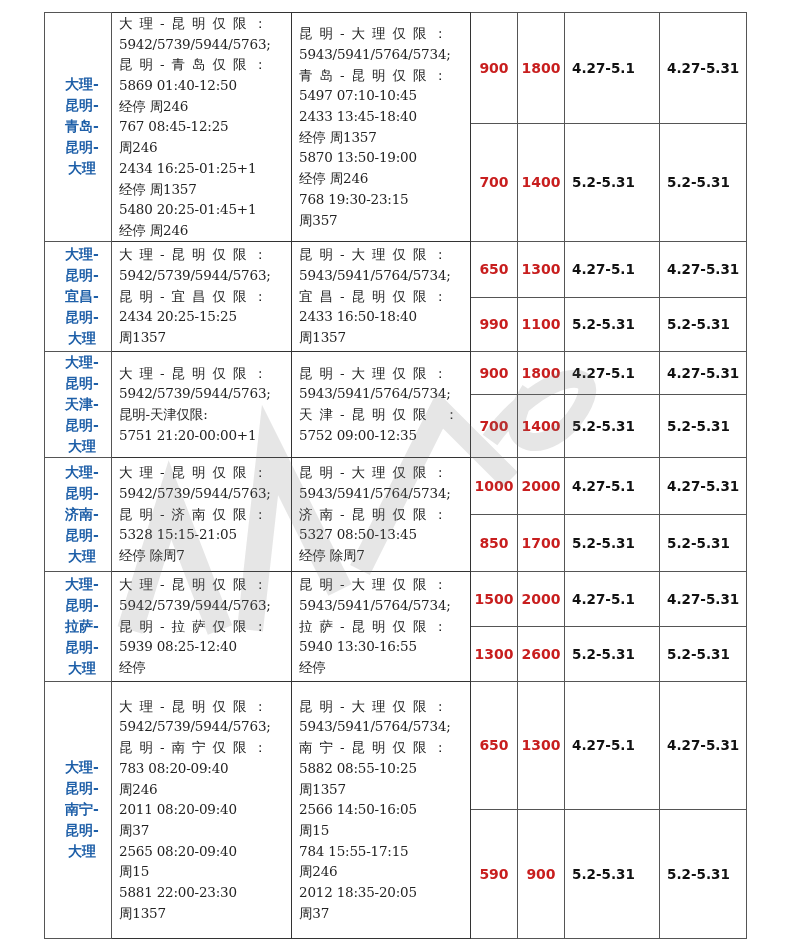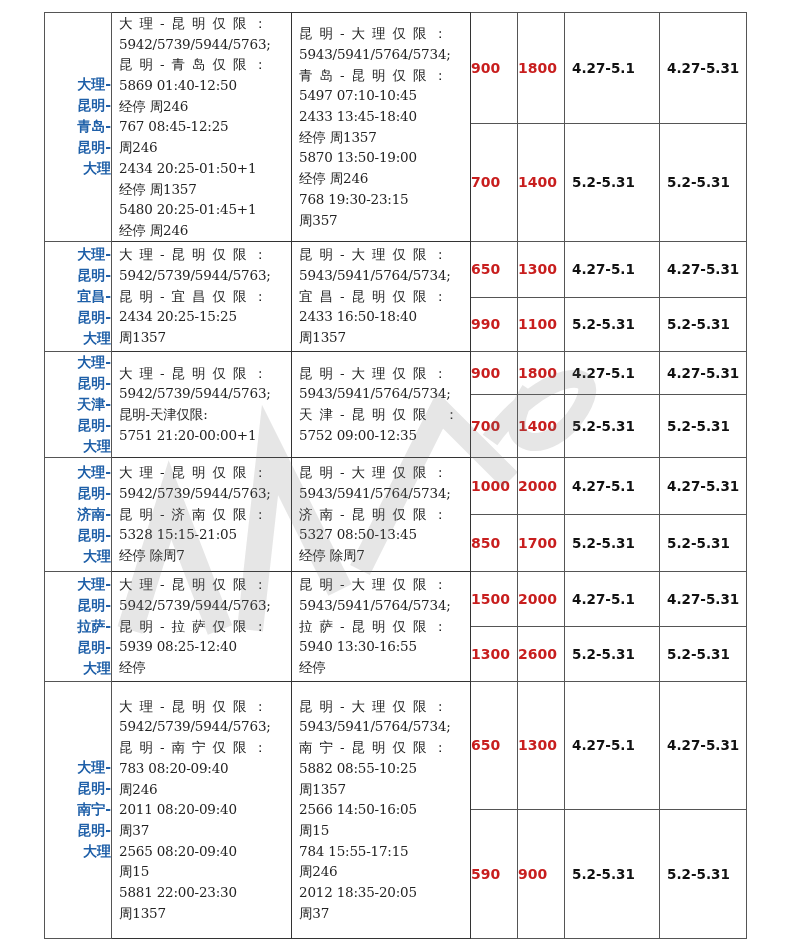--- a/index.html
+++ b/index.html
@@ -1,24 +1,24 @@
 <!DOCTYPE html>
 <html><head>
 <meta charset="utf-8">
 <style>
   html, body { margin:0; padding:0; background:#ffffff; }
   body { width:792px; height:948px; position:relative; overflow:hidden; font-family:"DejaVu Serif","Liberation Serif",serif; }
   .tbl { position:absolute; left:44px; top:12px; width:702px; border-collapse:collapse; table-layout:fixed; }
   .tbl td { border:1.5px solid #555; padding:0; vertical-align:middle; }
   .tbl td.trains { border-color:#333; }
-  .route { color:#1e5fa8; font-family:"DejaVu Sans","Liberation Sans",sans-serif; font-weight:bold; font-size:14px; line-height:21px; padding-left:8px !important; text-align:right; }
+  .route { color:#1e5fa8; font-family:"DejaVu Sans","Liberation Sans",sans-serif; font-weight:bold; font-size:14px; line-height:21px; padding-left:8px !important; text-align:center; }
   .trains { font-size:13.5px; line-height:20.7px; color:#222; padding:0 4px 0 7px !important; white-space:nowrap; letter-spacing:-0.2px; }
   .trains div { height:20.7px; }
   .spaced { letter-spacing:7px; }
-  .price { color:#c81e1e; font-family:"DejaVu Sans","Liberation Sans",sans-serif; font-weight:bold; font-size:14px; }
+  .price { color:#c81e1e; font-family:"DejaVu Sans","Liberation Sans",sans-serif; font-weight:bold; font-size:14px; text-align:center; }
   .date { font-family:"DejaVu Sans","Liberation Sans",sans-serif; font-weight:bold; font-size:13.5px; color:#111; padding-left:7px !important;margin-left:28px; }
   .watermark { position:absolute; left:110px; top:330px; width:520px; height:340px; pointer-events:none; opacity:0.18; }
 </style>
 </head>
 <body>
 
 <table class="tbl">
   <colgroup>
     <col style="width:67px">
       <col style="width:180px">
@@ -38,21 +38,21 @@
           <div>大理</div>
         </td>
         <td rowspan="2" class="trains">
           <div class="spaced">大理-昆明仅限：</div>
           <div>5942/5739/5944/5763;</div>
           <div class="spaced">昆明-青岛仅限：</div>
           <div>5869 01:40-12:50</div>
           <div>经停 周246</div>
           <div>767   08:45-12:25</div>
           <div>周246</div>
-          <div>2434 20:25-01:50+1</div>
+          <div>2434 16:25-01:25+1</div>
           <div>经停 周1357</div>
           <div>5480 20:25-01:45+1</div>
           <div>经停 周246</div>
         </td>
         <td rowspan="2" class="trains">
           <div class="spaced">昆明-大理仅限：</div>
           <div>5943/5941/5764/5734;</div>
           <div class="spaced">青岛-昆明仅限：</div>
           <div>5497 07:10-10:45</div>
           <div>2433 13:45-18:40</div>

